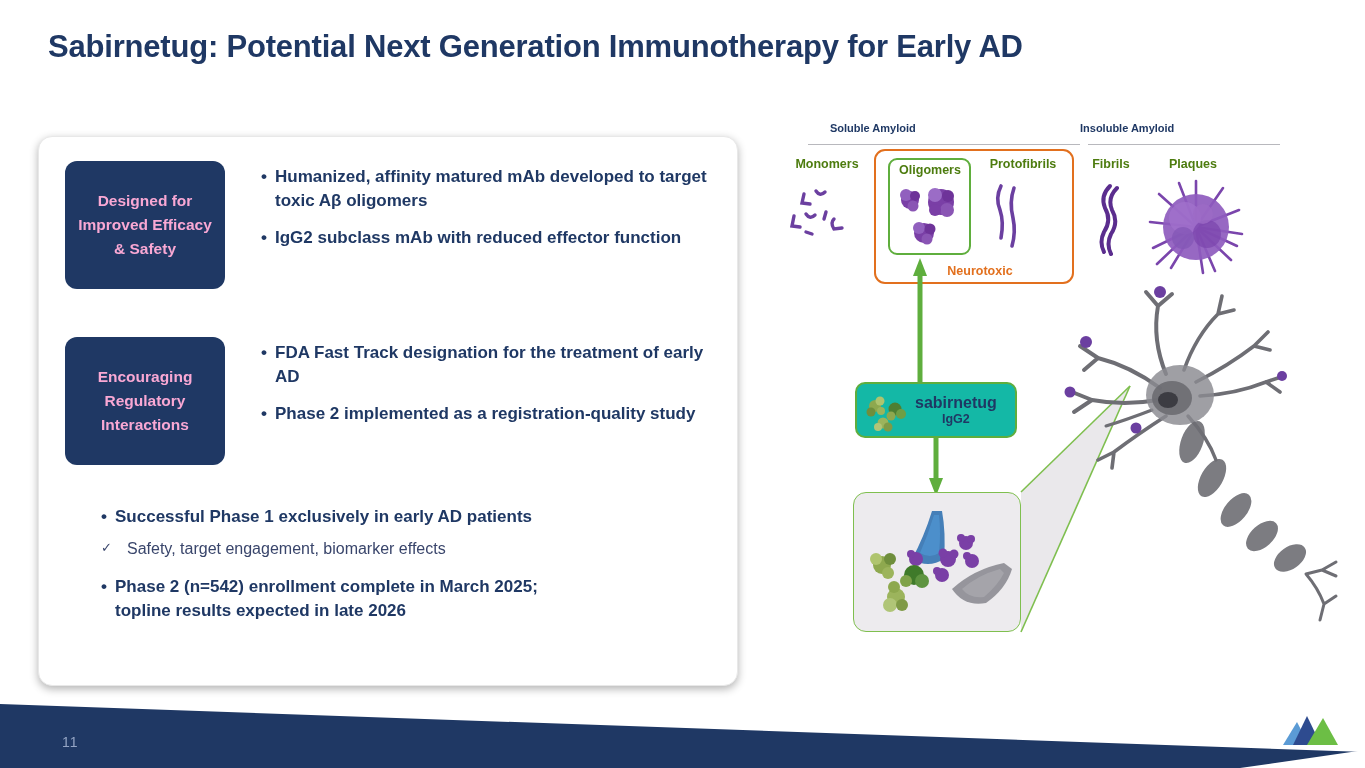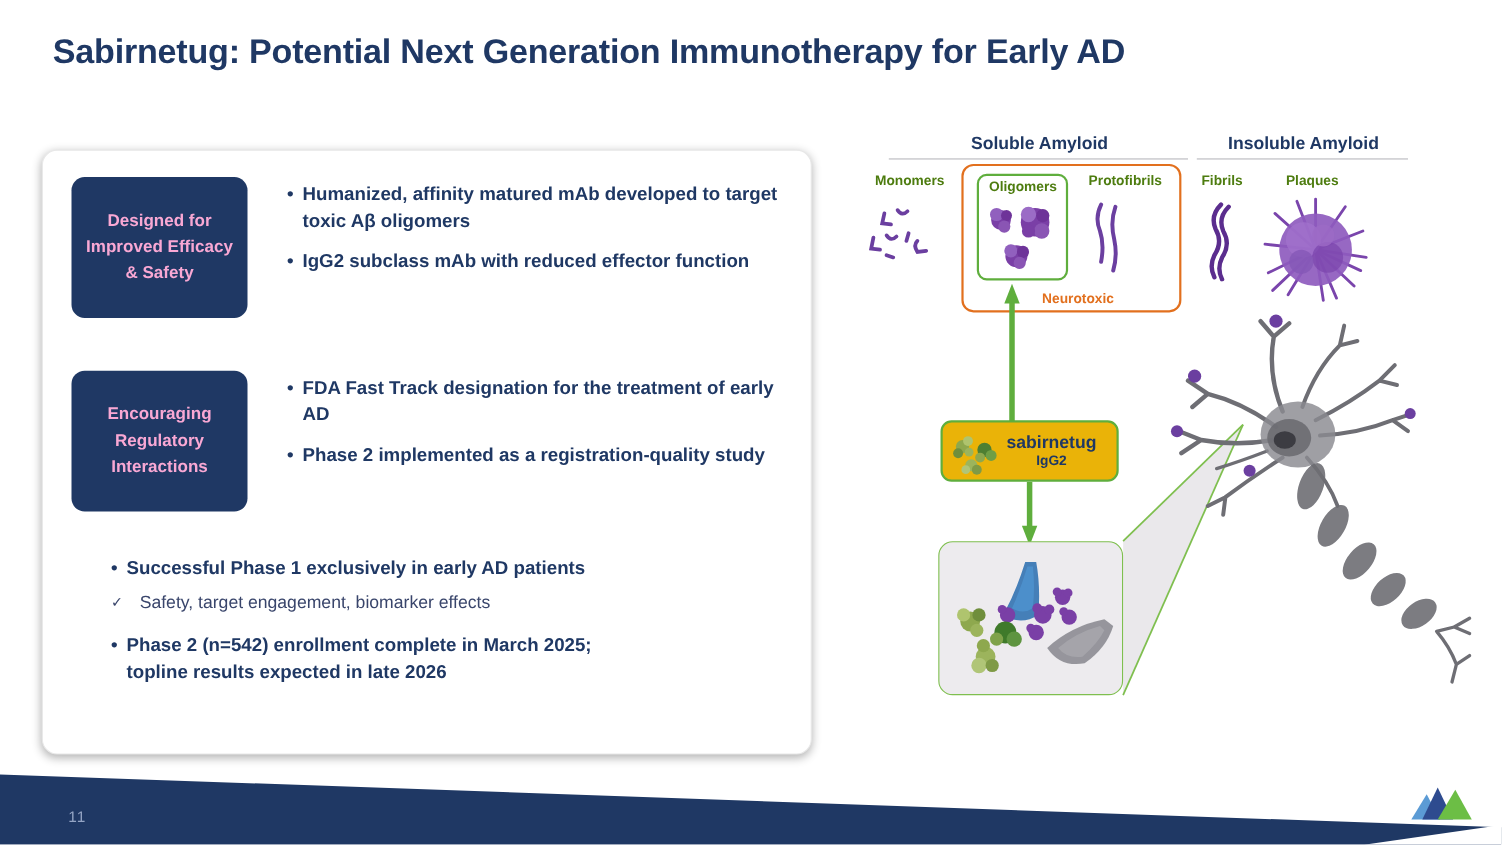--- a/index.html
+++ b/index.html
@@ -54,22 +54,21 @@
     color:#39456b;font-size:16px;font-weight:normal;line-height:1.42;
   }
   .subbullet .chk{
     width:26px;flex:0 0 26px;font-size:13px;color:#39456b;line-height:1.5;
   }
 
   
   .diagram{position:absolute;left:760px;top:110px;width:600px;height:560px;}
 
   .sec-head{
-    position:absolute;font-size:16px;font-weight:bold;color:#1F3864;
-    text-align:center;
+    position:absolute;font-size:11px;font-weight:bold;color:#1F3864;
   }
   .sec-rule{position:absolute;height:1px;background:#b8b8bd;}
 
   .species-label{
     position:absolute;font-size:12.5px;font-weight:bold;color:#4d7c0f;
     text-align:center;
   }
 
   .neurotoxic-box{
     position:absolute;left:114px;top:39px;width:200px;height:135px;
@@ -85,21 +84,21 @@
     border:2.5px solid #5FAE3D;border-radius:9px;box-sizing:border-box;
     background:#ffffff;
   }
 
   
   .arrow-up{position:absolute;left:152px;top:146px;width:16px;height:135px;}
 
   
   .sab-box{
     position:absolute;left:95px;top:272px;width:162px;height:56px;
-    border:2px solid #5FAE3D;border-radius:10px;background:#eab308;
+    border:2px solid #5FAE3D;border-radius:10px;background:#14b8a6;
     box-sizing:border-box;display:flex;align-items:center;
   }
   .sab-text{margin-left:58px;text-align:center;line-height:1.2;}
   .sab-name{font-size:16px;font-weight:bold;color:#1F3864;}
   .sab-sub{font-size:12.5px;font-weight:bold;color:#1F3864;}
 
   .arrow-down{position:absolute;left:168px;top:328px;width:16px;height:60px;}
 
   
   .callout{

